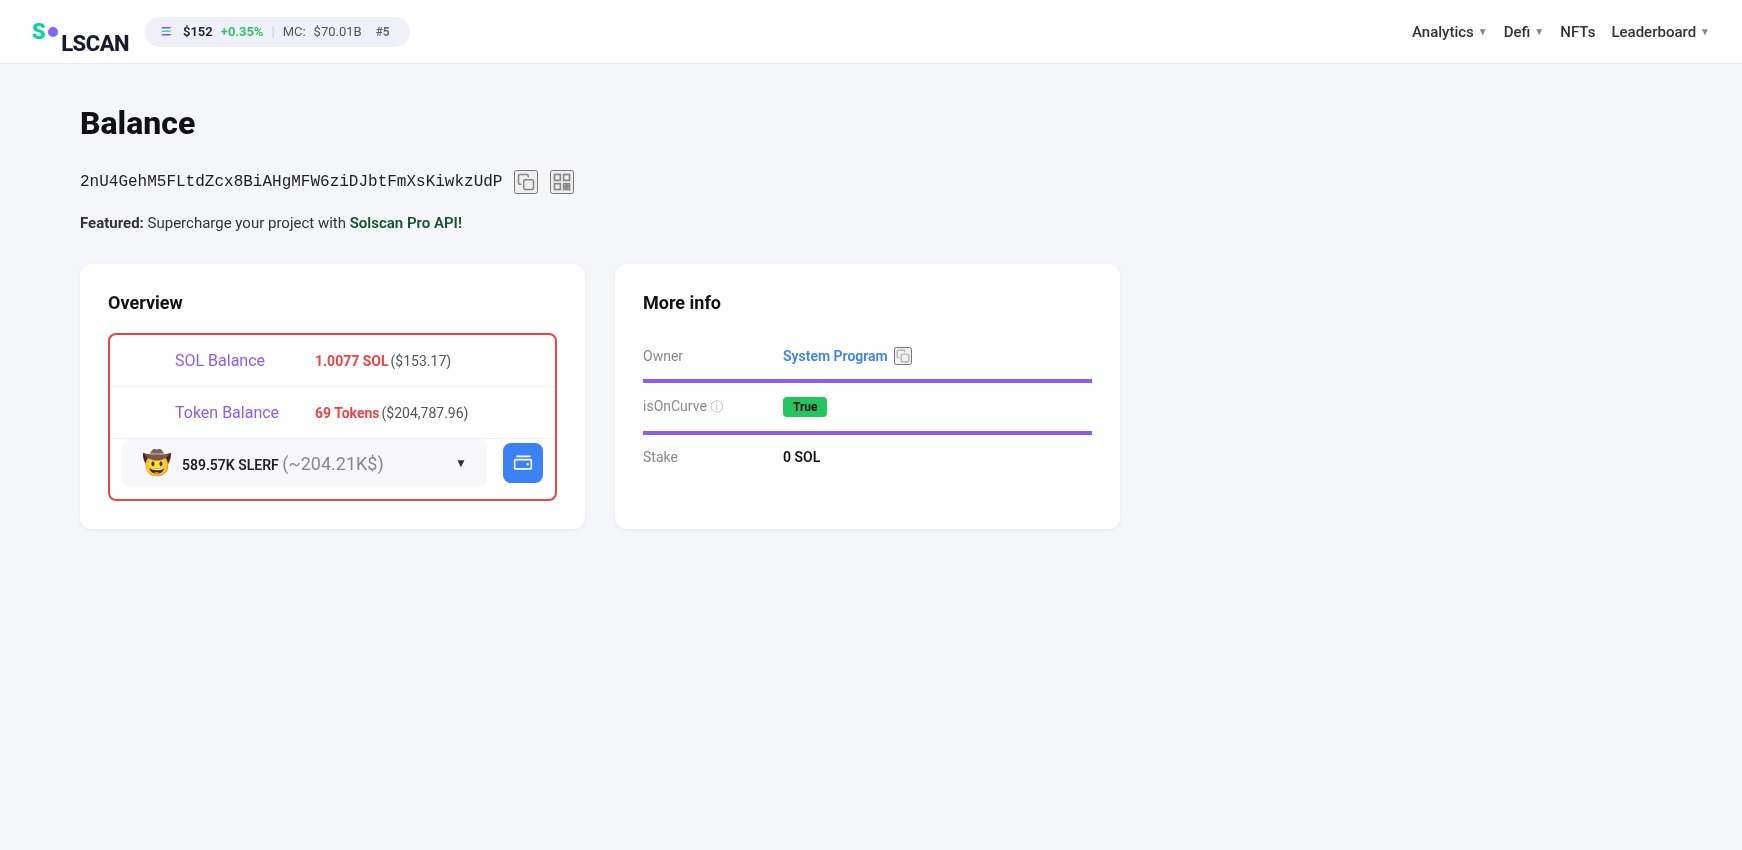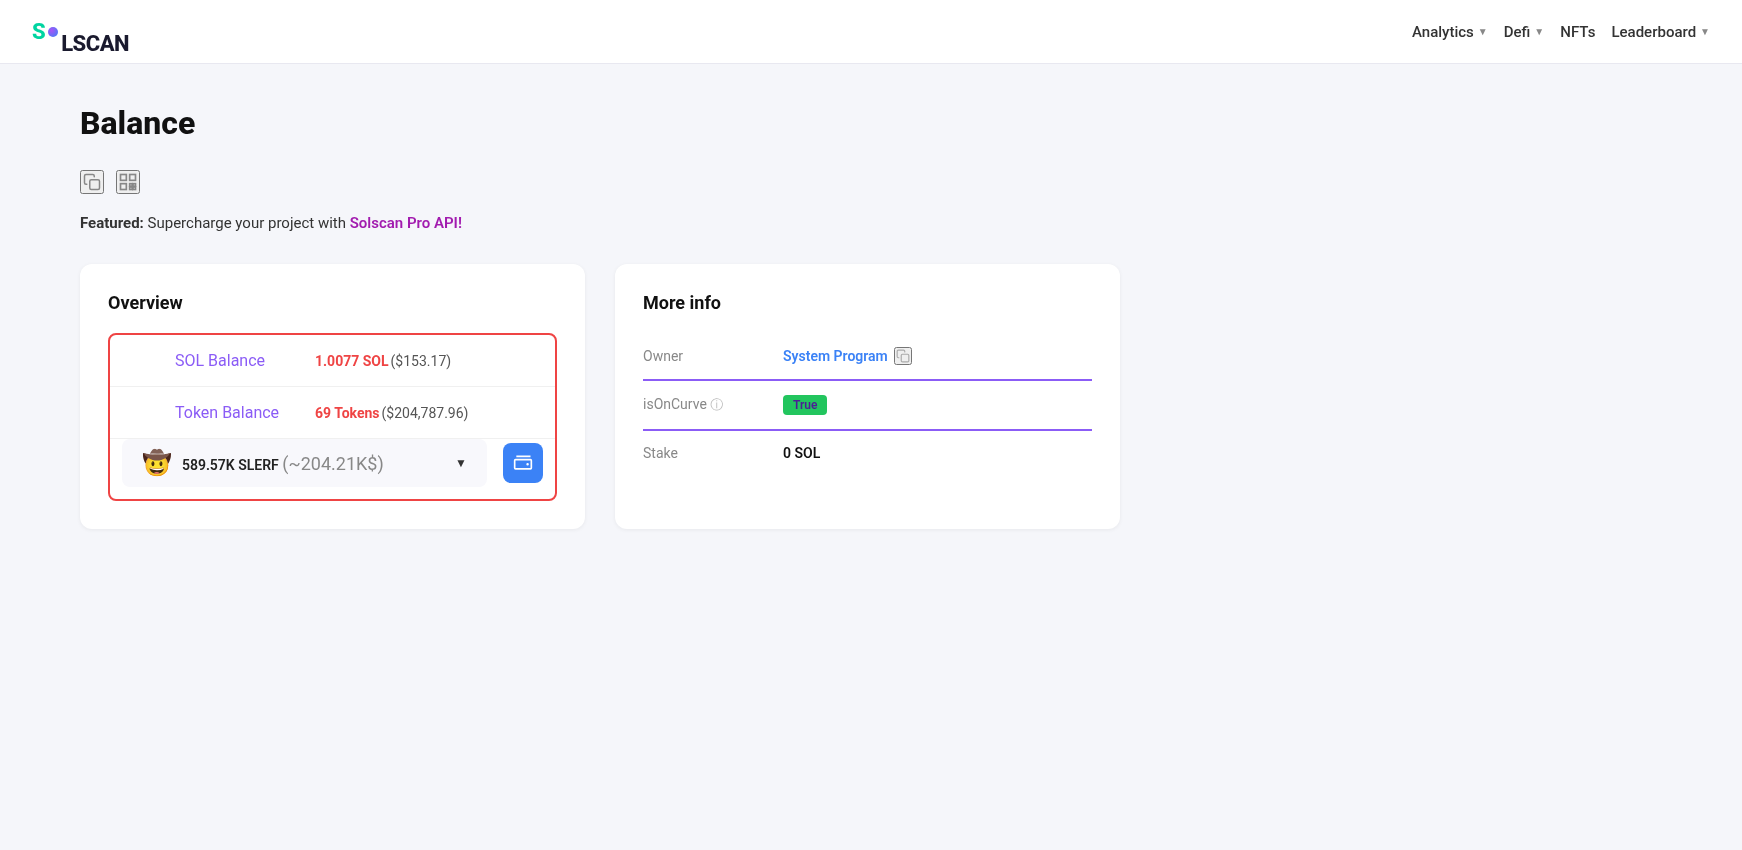--- a/index.html
+++ b/index.html
@@ -127,21 +127,21 @@
       height: 24px;
     }
 
     .featured-row {
       font-size: 15px;
       color: #333;
       margin-bottom: 32px;
     }
     .featured-row strong { font-weight: 700; }
     .featured-link {
-      color: #a21caf;
+      color: #14532d;
       font-weight: 600;
       cursor: pointer;
     }
 
     
     .cards-row {
       display: grid;
       grid-template-columns: 1fr 1fr;
       gap: 30px;
     }
@@ -235,21 +235,21 @@
       cursor: pointer;
       margin-left: 8px;
     }
     .wallet-btn svg { fill: #fff; }
 
     
     .info-row {
       display: flex;
       align-items: center;
       padding: 14px 0;
-      border-bottom: 2px solid #8b5cf6;
+      border-bottom: 4px solid #8b5cf6;
     }
     .info-row:last-child { border-bottom: none; }
     .info-label {
       font-size: 14px;
       color: #888;
       width: 140px;
       flex-shrink: 0;
     }
     .info-value {
       font-size: 14px;
@@ -262,21 +262,21 @@
     .info-link {
       color: #3b82f6;
       font-weight: 600;
       cursor: pointer;
       display: flex;
       align-items: center;
       gap: 6px;
     }
     .true-badge {
       background: #22c55e;
-      color: #4c1d95;
+      color: #000000;
       font-size: 12px;
       font-weight: 600;
       padding: 3px 10px;
       border-radius: 4px;
     }
     .info-icon {
       color: #bbb;
       font-size: 13px;
       cursor: pointer;
     }
@@ -286,20 +286,35 @@
 
 <header class="header">
   <div class="header-left">
 
     <div class="logo">
       <span class="logo-s">S</span>
       <span class="logo-dot"></span>
       <span class="logo-scan">LSCAN</span>
     </div>
 
+    <div class="price-badge">
+      <span class="sol-icon">
+        <svg width="16" height="16" viewBox="0 0 16 16" fill="none">
+          <path d="M2 11.5l1.5-1.5h9l-1.5 1.5H2z" fill="#9945ff"></path>
+          <path d="M2 8l1.5-1.5h9L11 8H2z" fill="#14f195"></path>
+          <path d="M2 4.5l1.5-1.5h9L11 4.5H2z" fill="#9945ff"></path>
+        </svg>
+      </span>
+      <span class="price-value">$152</span>
+      <span class="price-change">+0.35%</span>
+      <span class="price-sep">|</span>
+      <span class="mc-value">MC:</span>
+      <span class="mc-value">$70.01B</span>
+      <span class="rank-badge">#5</span>
+    </div>
   </div>
 
   <nav class="header-nav">
     <div class="nav-item">
       <span>Analytics</span>
       <span class="nav-arrow">▼</span>
     </div>
     <div class="nav-item">
       <span>Defi</span>
       <span class="nav-arrow">▼</span>
@@ -311,20 +326,21 @@
       <span>Leaderboard</span>
       <span class="nav-arrow">▼</span>
     </div>
   </nav>
 </header>
 
 <main class="main">
   <h1 class="page-title">Balance</h1>
 
   <div class="address-row">
+    <span class="address-text">2nU4GehM5FLtdZcx8BiAHgMFW6ziDJbtFmXsKiwkzUdP</span>
     <button class="icon-btn" title="Copy">
       <svg width="18" height="18" viewBox="0 0 24 24" fill="none" stroke="#888" stroke-width="2" stroke-linecap="round" stroke-linejoin="round">
         <rect x="9" y="9" width="13" height="13" rx="2"></rect>
         <path d="M5 15H4a2 2 0 01-2-2V4a2 2 0 012-2h9a2 2 0 012 2v1"></path>
       </svg>
     </button>
     <button class="icon-btn" title="QR Code">
       <svg width="20" height="20" viewBox="0 0 24 24" fill="none" stroke="#888" stroke-width="2">
         <rect x="3" y="3" width="7" height="7"></rect>
         <rect x="14" y="3" width="7" height="7"></rect>

